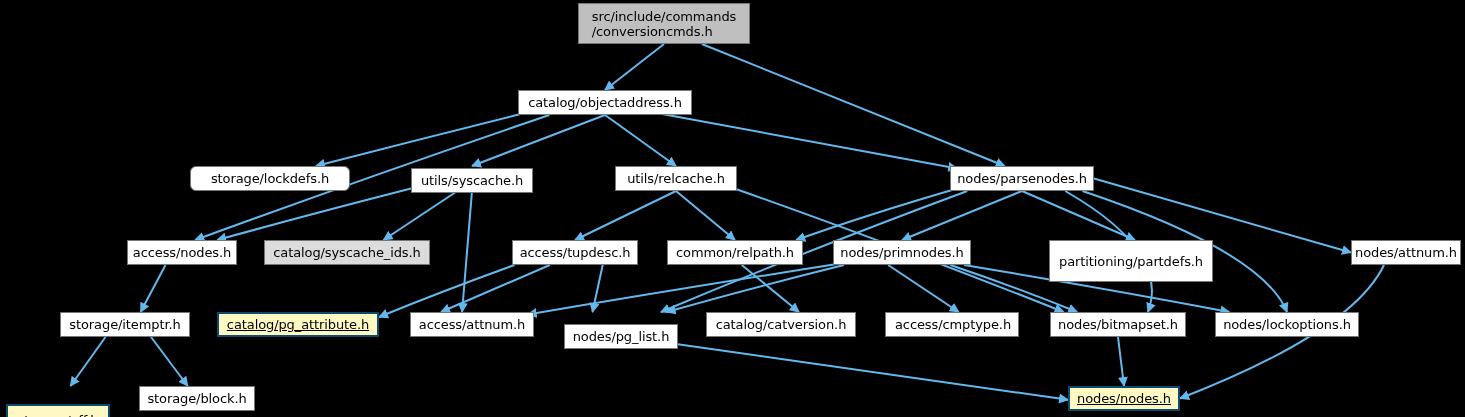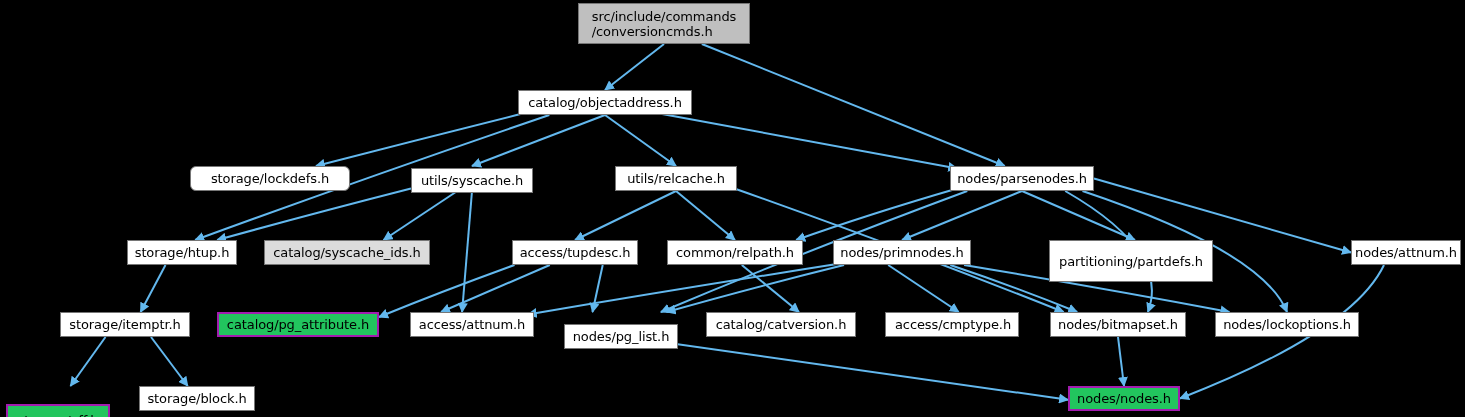--- a/index.html
+++ b/index.html
@@ -40,22 +40,23 @@
   }
   .node.root {
     background: #bfbfbf;
     border: 1px solid #767676;
   }
   .node.shaded {
     background: #dcdcdc;
     border: 1px solid #767676;
   }
   .node.highlight {
-    background: #22c55e;
-    border: 2px solid #a21caf;
+    background: #fef9c3;
+    border: 2px solid #0c4a6e;
+    text-decoration: underline;
   }
 </style>
 </head>
 <body>
 
 <div id="graph-root">
 
   <svg id="edge-layer" viewBox="0 0 1465 417" width="1465" height="417" xmlns="http://www.w3.org/2000/svg">
     <defs>
       <marker id="arrow" viewBox="0 0 10 10" refX="9" refY="5" markerWidth="5" markerHeight="5" orient="auto-start-reverse">
@@ -102,21 +103,21 @@
   </svg>
 
   <div id="node-layer">
       <div class="node root" style="left: 578px; top: 3px; width: 172px; height: 41px;">src/include/commands
 /conversioncmds.h</div>
       <div class="node" style="left: 518px; top: 90px; width: 174px; height: 25px;">catalog/objectaddress.h</div>
       <div class="node" style="left: 190px; top: 166px; width: 160px; height: 25px; border-radius: 6px;">storage/lockdefs.h</div>
       <div class="node" style="left: 411px; top: 168px; width: 122px; height: 25px;">utils/syscache.h</div>
       <div class="node" style="left: 615px; top: 166px; width: 122px; height: 25px;">utils/relcache.h</div>
       <div class="node" style="left: 950px; top: 166px; width: 144px; height: 25px;">nodes/parsenodes.h</div>
-      <div class="node" style="left: 127px; top: 240px; width: 110px; height: 25px;">storage/htup.h</div>
+      <div class="node" style="left: 127px; top: 240px; width: 110px; height: 25px;">access/nodes.h</div>
       <div class="node shaded" style="left: 264px; top: 240px; width: 166px; height: 25px;">catalog/syscache_ids.h</div>
       <div class="node" style="left: 512px; top: 240px; width: 126px; height: 25px;">access/tupdesc.h</div>
       <div class="node" style="left: 667px; top: 240px; width: 136px; height: 25px;">common/relpath.h</div>
       <div class="node" style="left: 833px; top: 240px; width: 138px; height: 25px;">nodes/primnodes.h</div>
       <div class="node" style="left: 1049px; top: 240px; width: 164px; height: 42px;">partitioning/partdefs.h</div>
       <div class="node" style="left: 1351px; top: 240px; width: 110px; height: 25px;">nodes/attnum.h</div>
       <div class="node" style="left: 60px; top: 312px; width: 130px; height: 25px;">storage/itemptr.h</div>
       <div class="node highlight" style="left: 217px; top: 312px; width: 162px; height: 25px;">catalog/pg_attribute.h</div>
       <div class="node" style="left: 410px; top: 312px; width: 124px; height: 25px;">access/attnum.h</div>
       <div class="node" style="left: 564px; top: 312px; width: 114px; height: 25px; margin-top: 12px;">nodes/pg_list.h</div>

